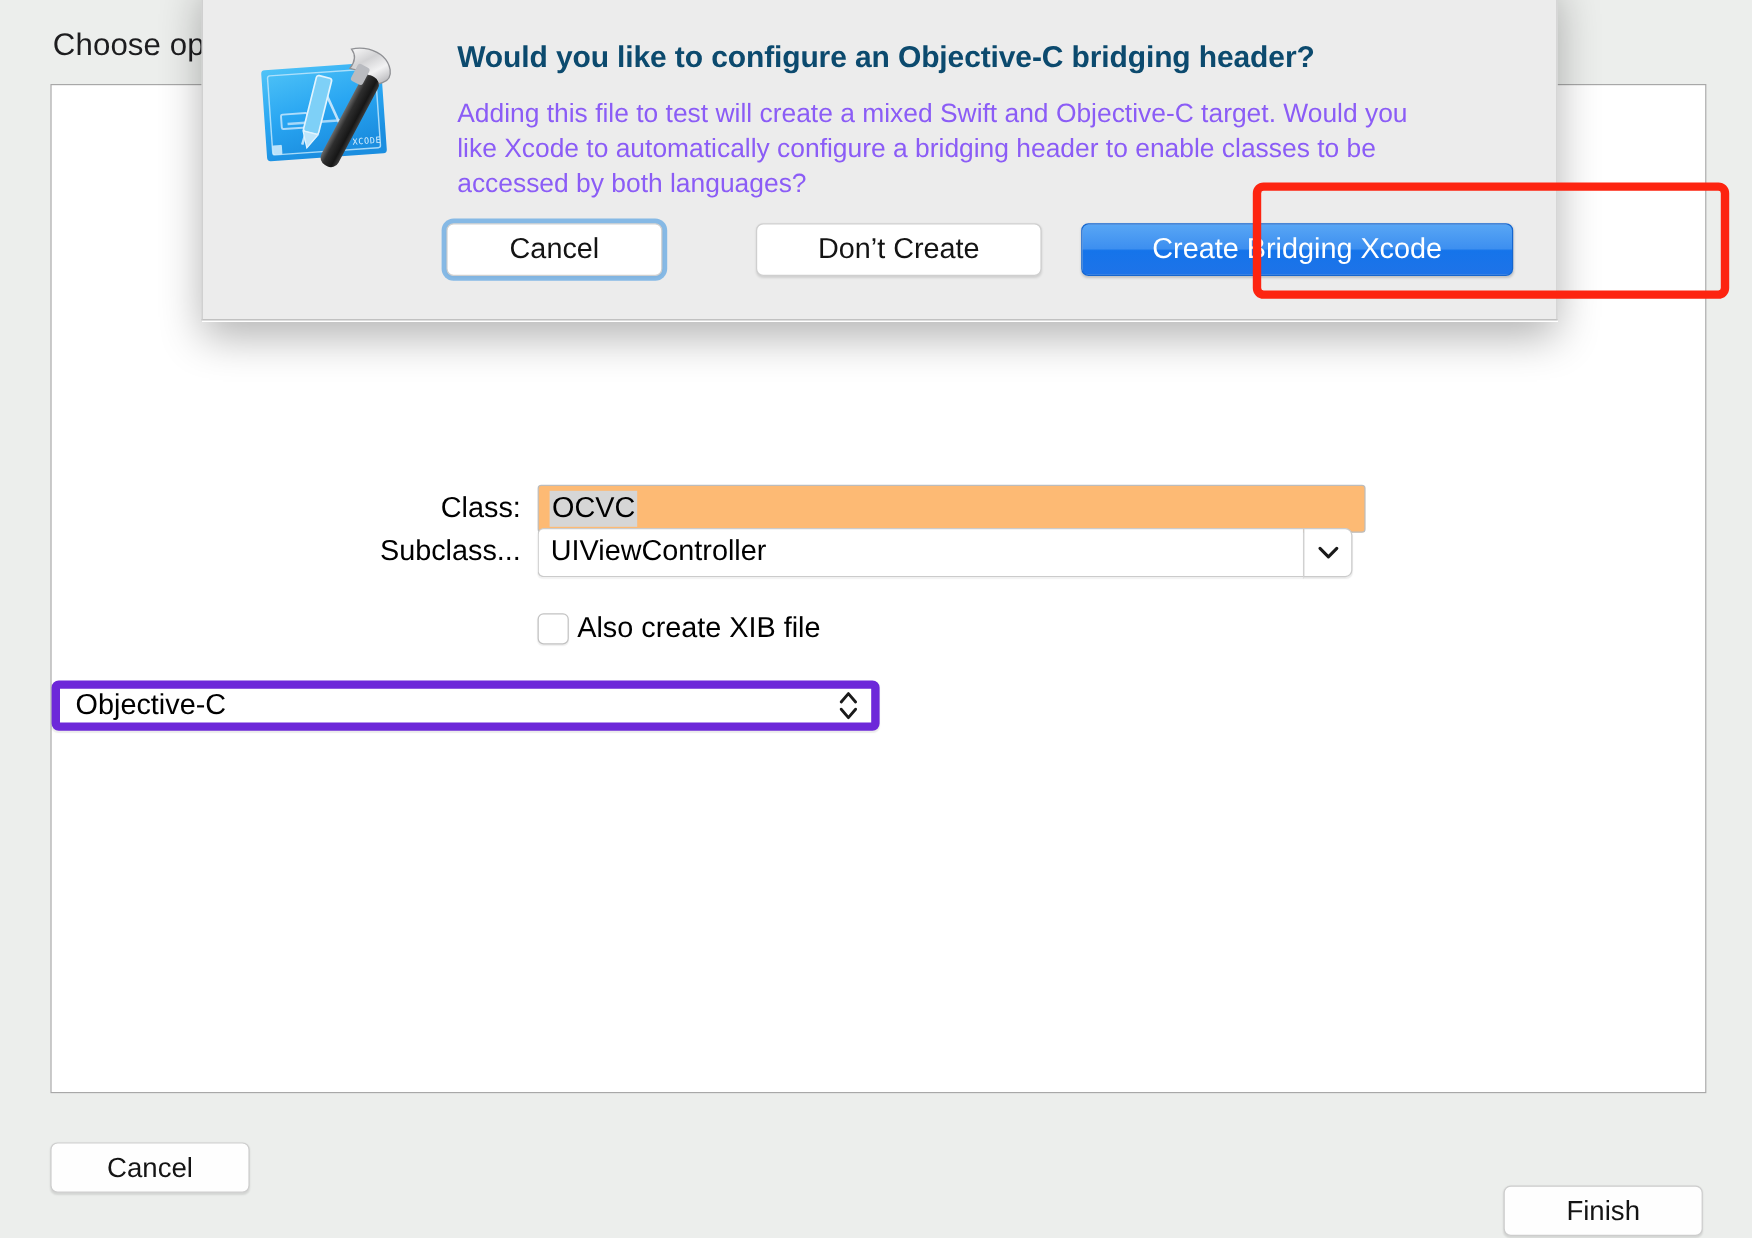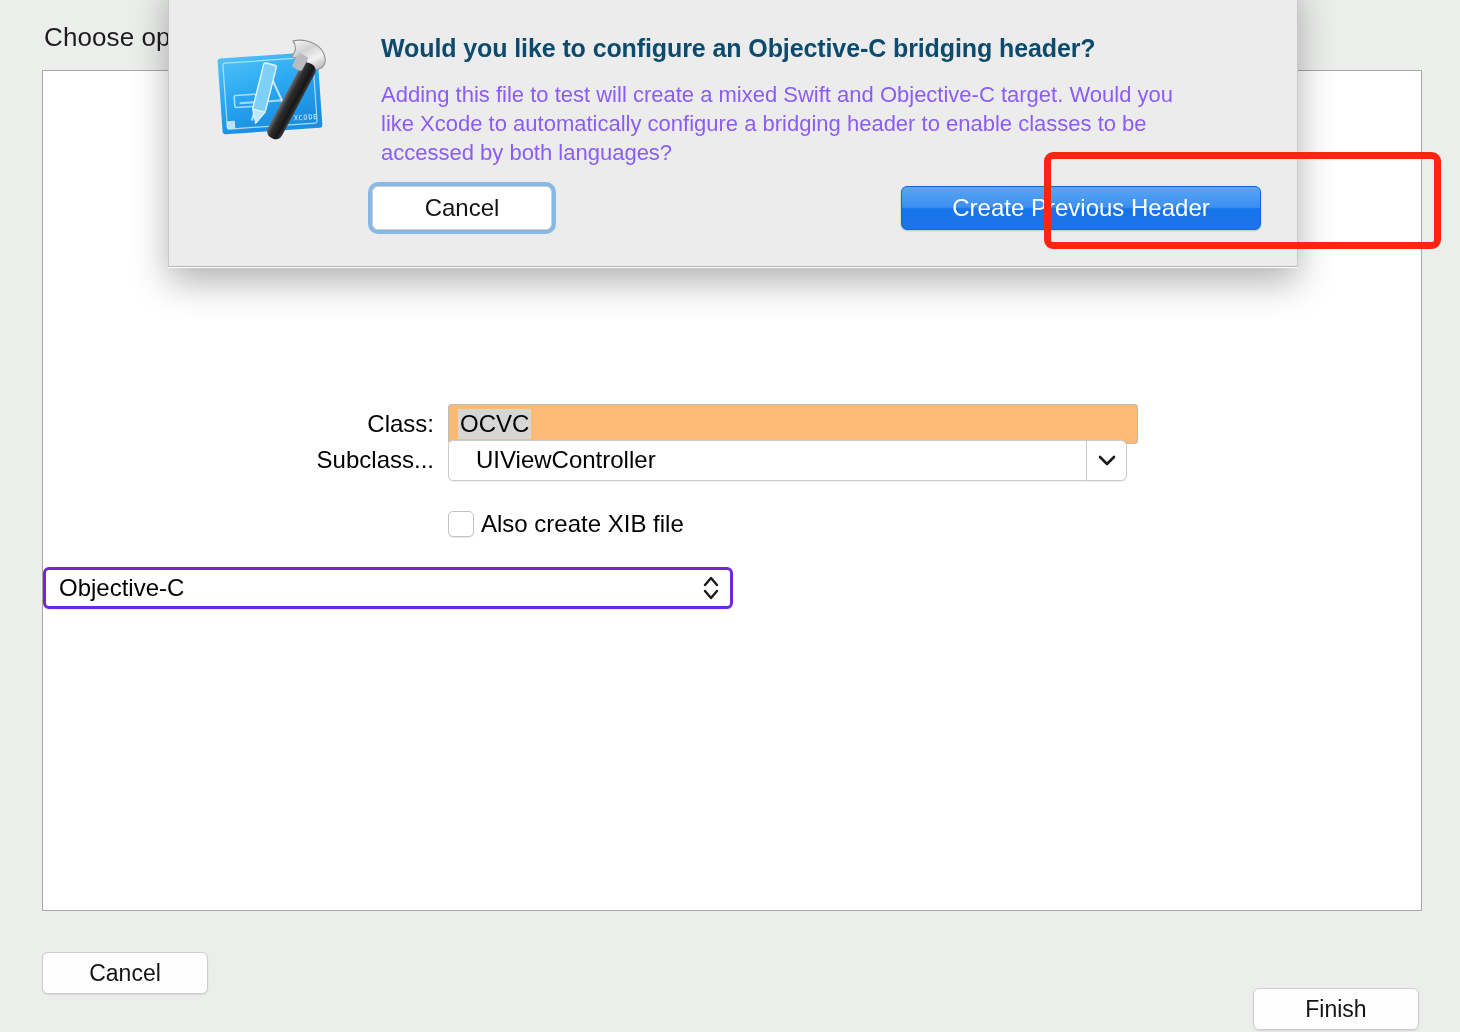--- a/index.html
+++ b/index.html
@@ -99,21 +99,21 @@
   .combo-field {
     width: 638px;
     height: 41px;
     box-sizing: border-box;
     background: #ffffff;
     border: 1px solid #cbcbcb;
     border-right: none;
     border-radius: 5px 0 0 5px;
     display: flex;
     align-items: center;
-    padding: 0 27px;
+    padding: 0 10px;
     font-size: 24px;
     color: #000000;
     box-shadow: 0 1px 1px rgba(0,0,0,0.06);
   }
   .combo-button {
     width: 41px;
     height: 41px;
     box-sizing: border-box;
     background: #ffffff;
     border: 1px solid #cbcbcb;
@@ -122,21 +122,21 @@
     align-items: center;
     justify-content: center;
     box-shadow: 0 1px 1px rgba(0,0,0,0.08);
   }
 
   .popup-field {
     width: 690px;
     height: 42px;
     box-sizing: border-box;
     background: #ffffff;
-    border: 3px solid #6d28d9;
+    border: 7px solid #6d28d9;
     border-radius: 6px;
     display: flex;
     align-items: center;
     justify-content: space-between;
     padding: 0 9px 0 13px;
     font-size: 24px;
     color: #000000;
     box-shadow: 0 1px 1px rgba(0,0,0,0.08);
   }
 
@@ -406,19 +406,20 @@
           <rect x="84" y="30" width="11" height="16" rx="2.5" fill="#b9bbc0" transform="rotate(16 89 38)"></rect>
         </g>
       </svg>
     </div>
 
     <div class="sheet-title">Would you like to configure an Objective-C bridging header?</div>
     <div class="sheet-body">Adding this file to test will create a mixed Swift and Objective-C target. Would you like Xcode to automatically configure a bridging header to enable classes to be accessed by both languages?</div>
 
     <div class="sheet-buttons">
       <div class="sheet-btn btn-sheet-cancel">Cancel</div>
-      <div class="sheet-btn btn-create-bridging">Create Previous Header</div>
+      <div class="sheet-btn btn-dont-create">Don’t Create</div>
+      <div class="sheet-btn btn-create-bridging">Create Bridging Xcode</div>
     </div>
 
     <div class="highlight-box"></div>
   </div>
 
 </div>
 
 </body></html>

